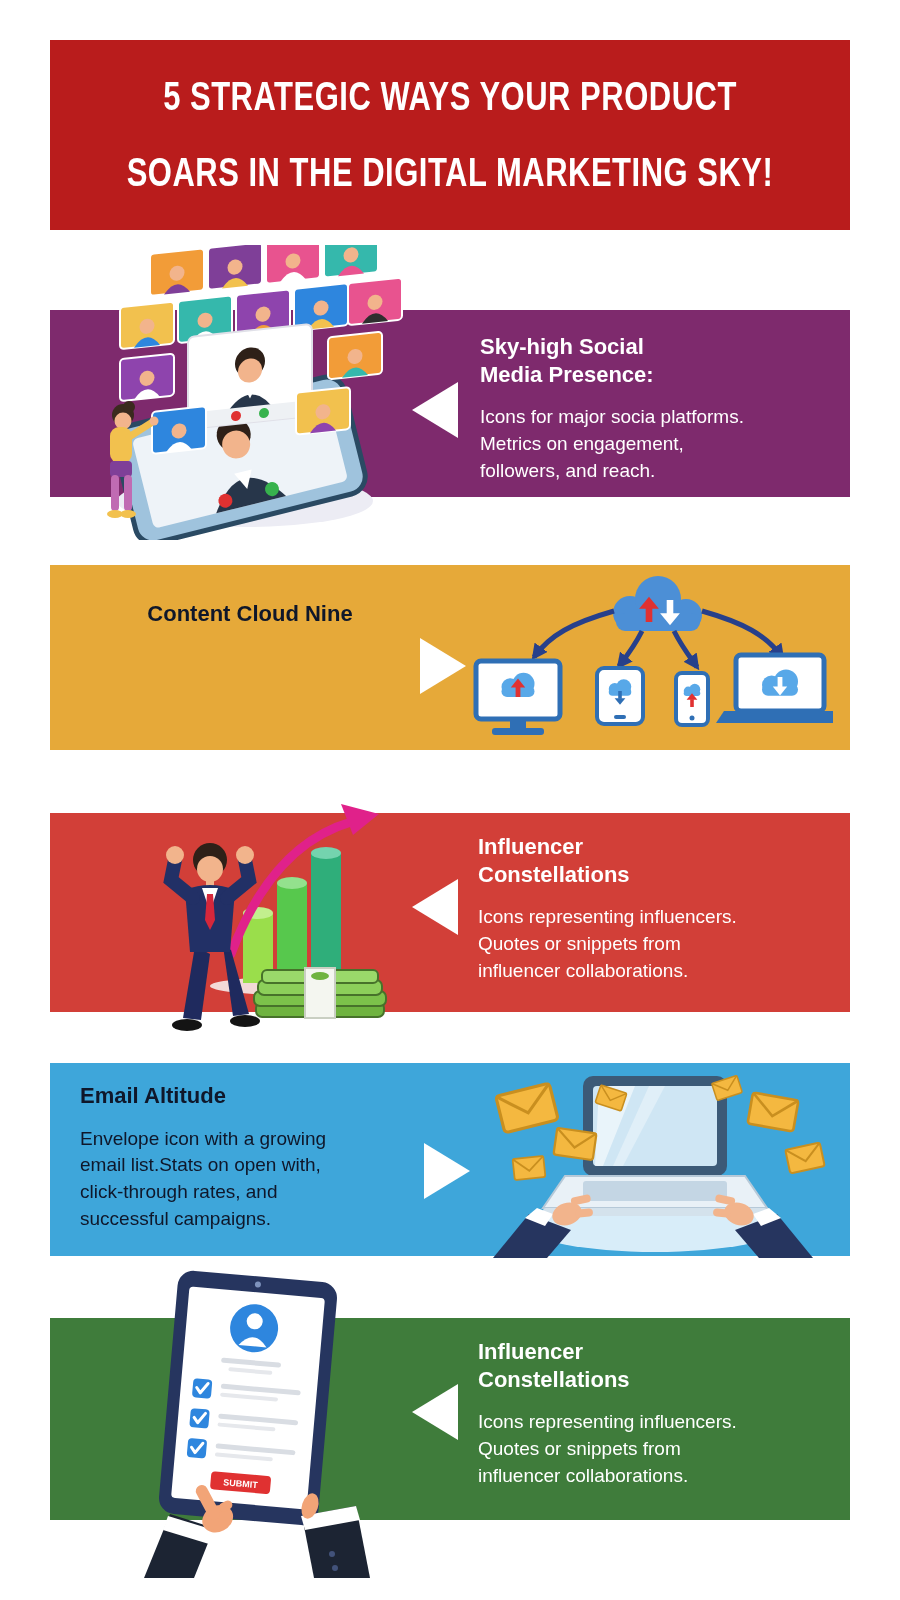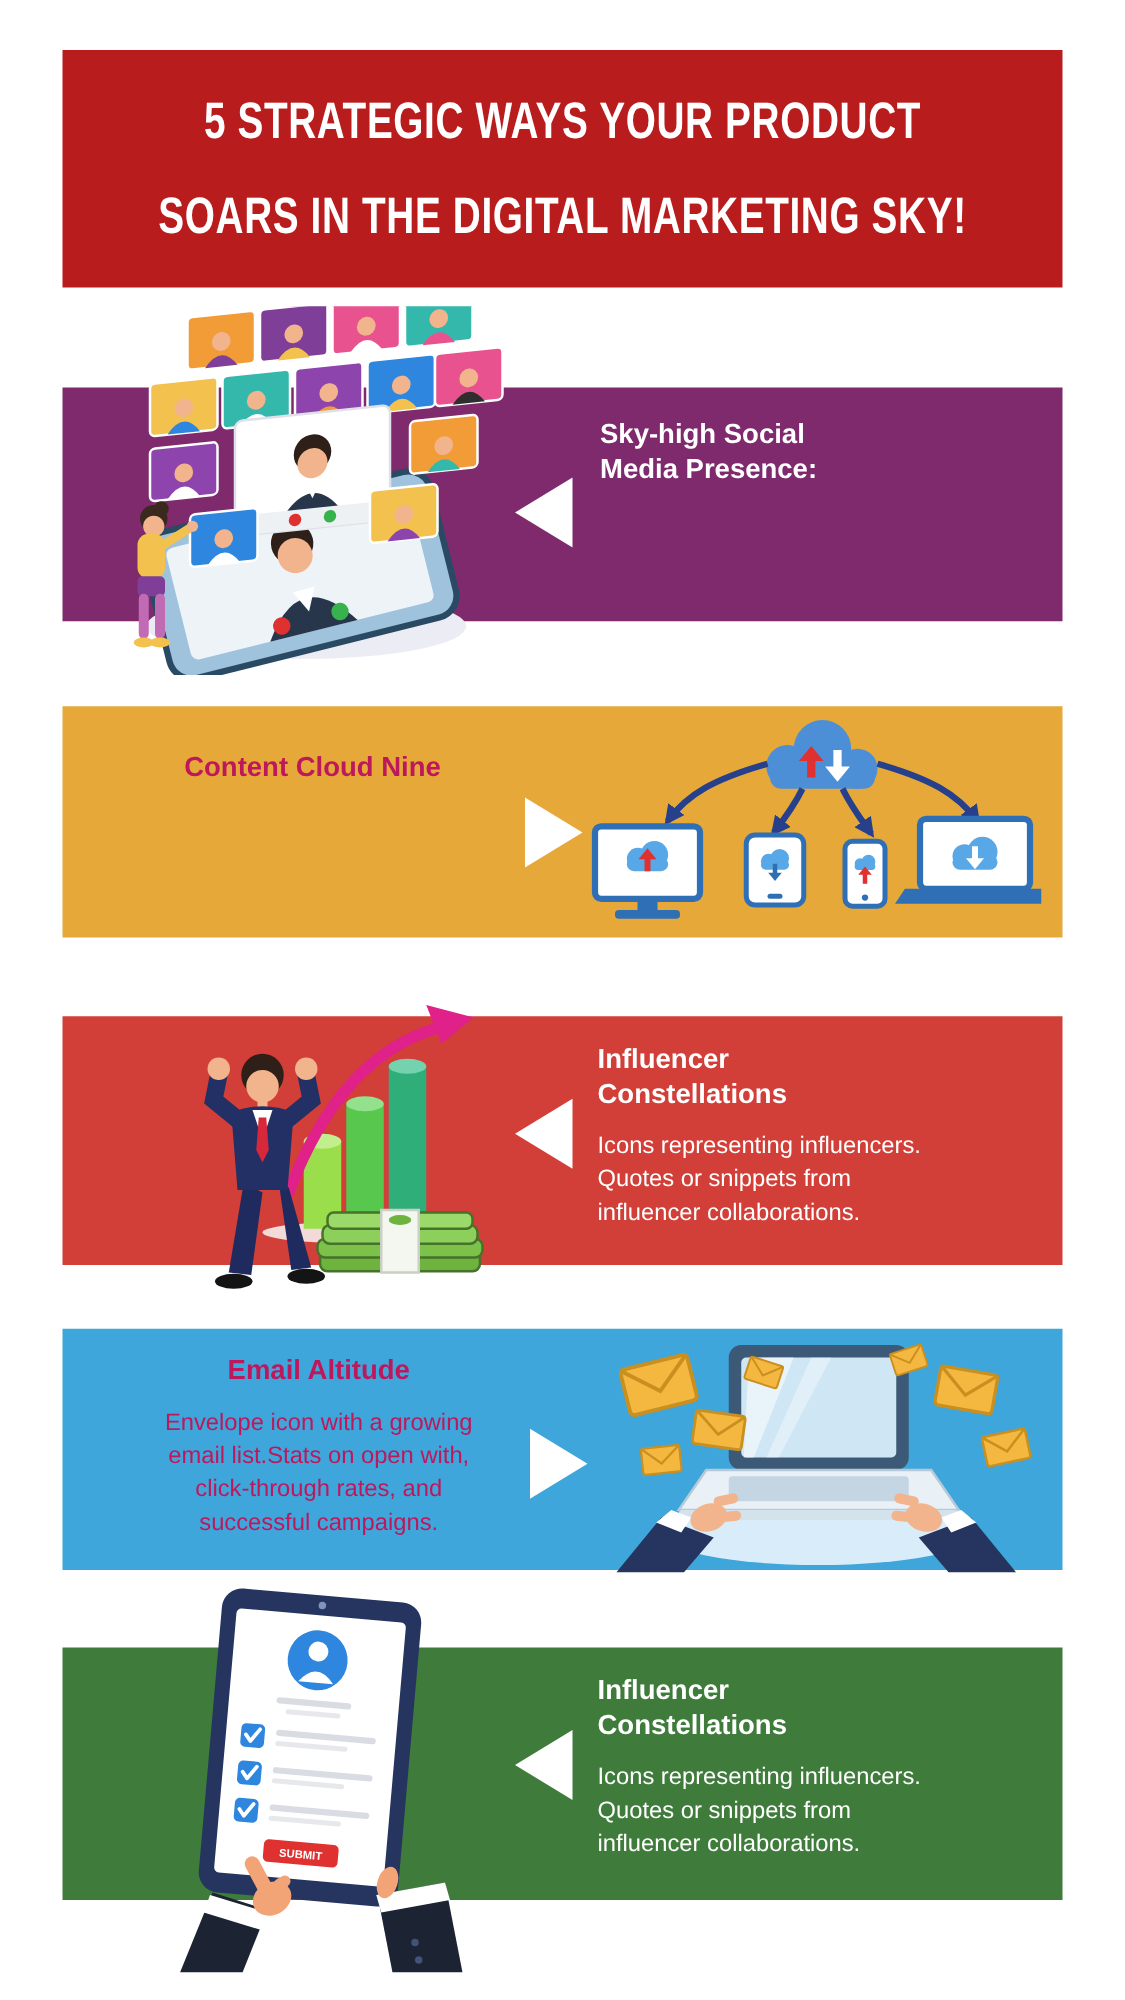--- a/index.html
+++ b/index.html
@@ -18,25 +18,25 @@
   .b2{top:565px;height:185px;background:#e6a939;}
   .b3{top:813px;height:199px;background:#d23f38;}
   .b4{top:1063px;height:193px;background:#3ea6da;}
   .b5{top:1318px;height:202px;background:#3f7c3b;}
 
   
   .copy{position:absolute;}
   .copy .h{margin:0 0 16px;font-size:22px;font-weight:700;line-height:1.25;white-space:pre-line;}
   .copy .b{margin:0;font-size:19px;line-height:1.42;white-space:pre-line;}
   .light{color:#ffffff;}
-  .dark{color:#be185d;}
+  .dark{color:#0f172a;}
   .c1{left:480px;top:333px;width:360px;}
   .c2{left:75px;top:600px;width:350px;text-align:center;}
   .c3{left:478px;top:833px;width:340px;}
-  .c4{left:80px;top:1082px;width:350px;text-align:center;}
+  .c4{left:80px;top:1082px;width:350px;text-align:left;}
   .c5{left:478px;top:1338px;width:340px;}
 
   
   .tri{position:absolute;width:0;height:0;border-top:28px solid transparent;border-bottom:28px solid transparent;}
   .tri-left{border-right:46px solid #ffffff;}
   .tri-right{border-left:46px solid #ffffff;}
   .t1{left:412px;top:382px;}
   .t2{left:420px;top:638px;}
   .t3{left:412px;top:879px;}
   .t4{left:424px;top:1143px;}
@@ -162,20 +162,23 @@
         <rect x="3" y="-10" width="8" height="36" rx="4" fill="#c06bb3"></rect>
         <ellipse cx="-6" cy="29" rx="8" ry="4" fill="#f2c14e"></ellipse>
         <ellipse cx="7" cy="29" rx="8" ry="4" fill="#f2c14e"></ellipse>
       </g>
     </svg>
   </div>
   <div class="tri tri-left t1"></div>
   <div class="copy c1 light">
     <h2 class="h">Sky-high Social
 Media Presence:</h2>
+    <p class="b">Icons for major socia platforms.
+Metrics on engagement,
+followers, and reach.</p>
   </div>
 
   <div class="copy c2 dark">
     <h2 class="h">Content Cloud Nine</h2>
   </div>
   <div class="tri tri-right t2"></div>
   <div class="illus i2">
     <svg viewBox="0 0 365 165">
       <defs>
         <g id="cl2">

